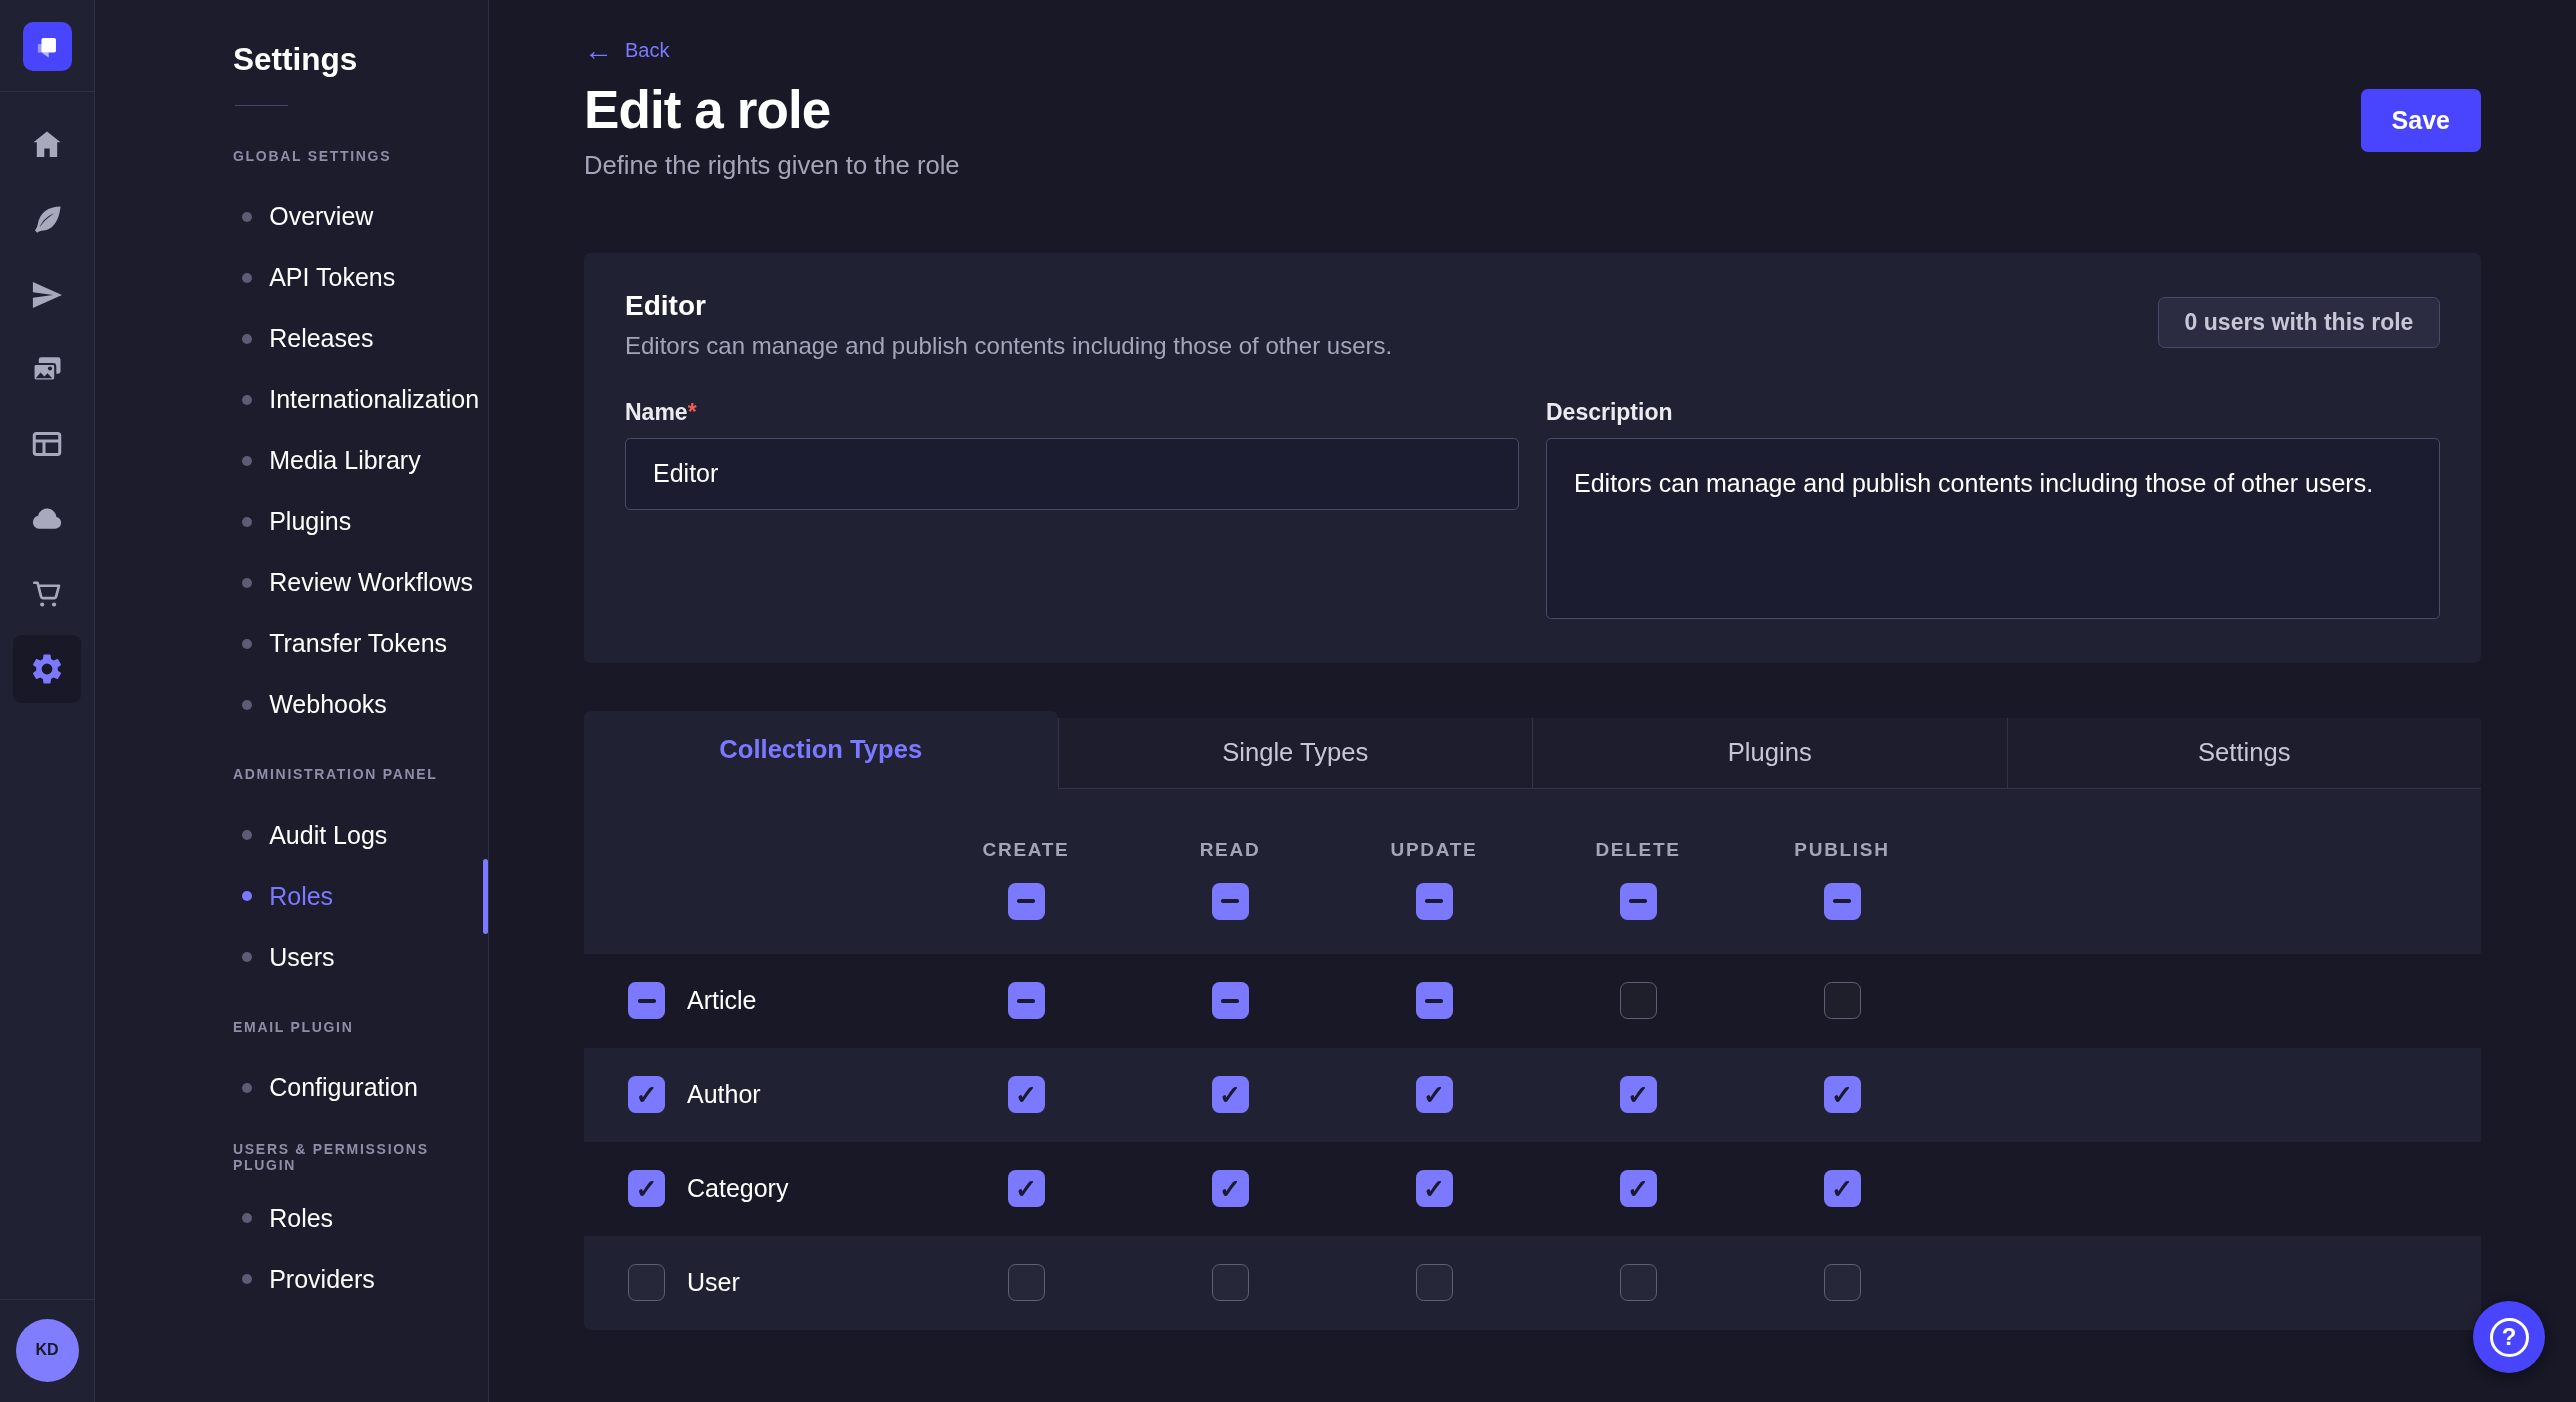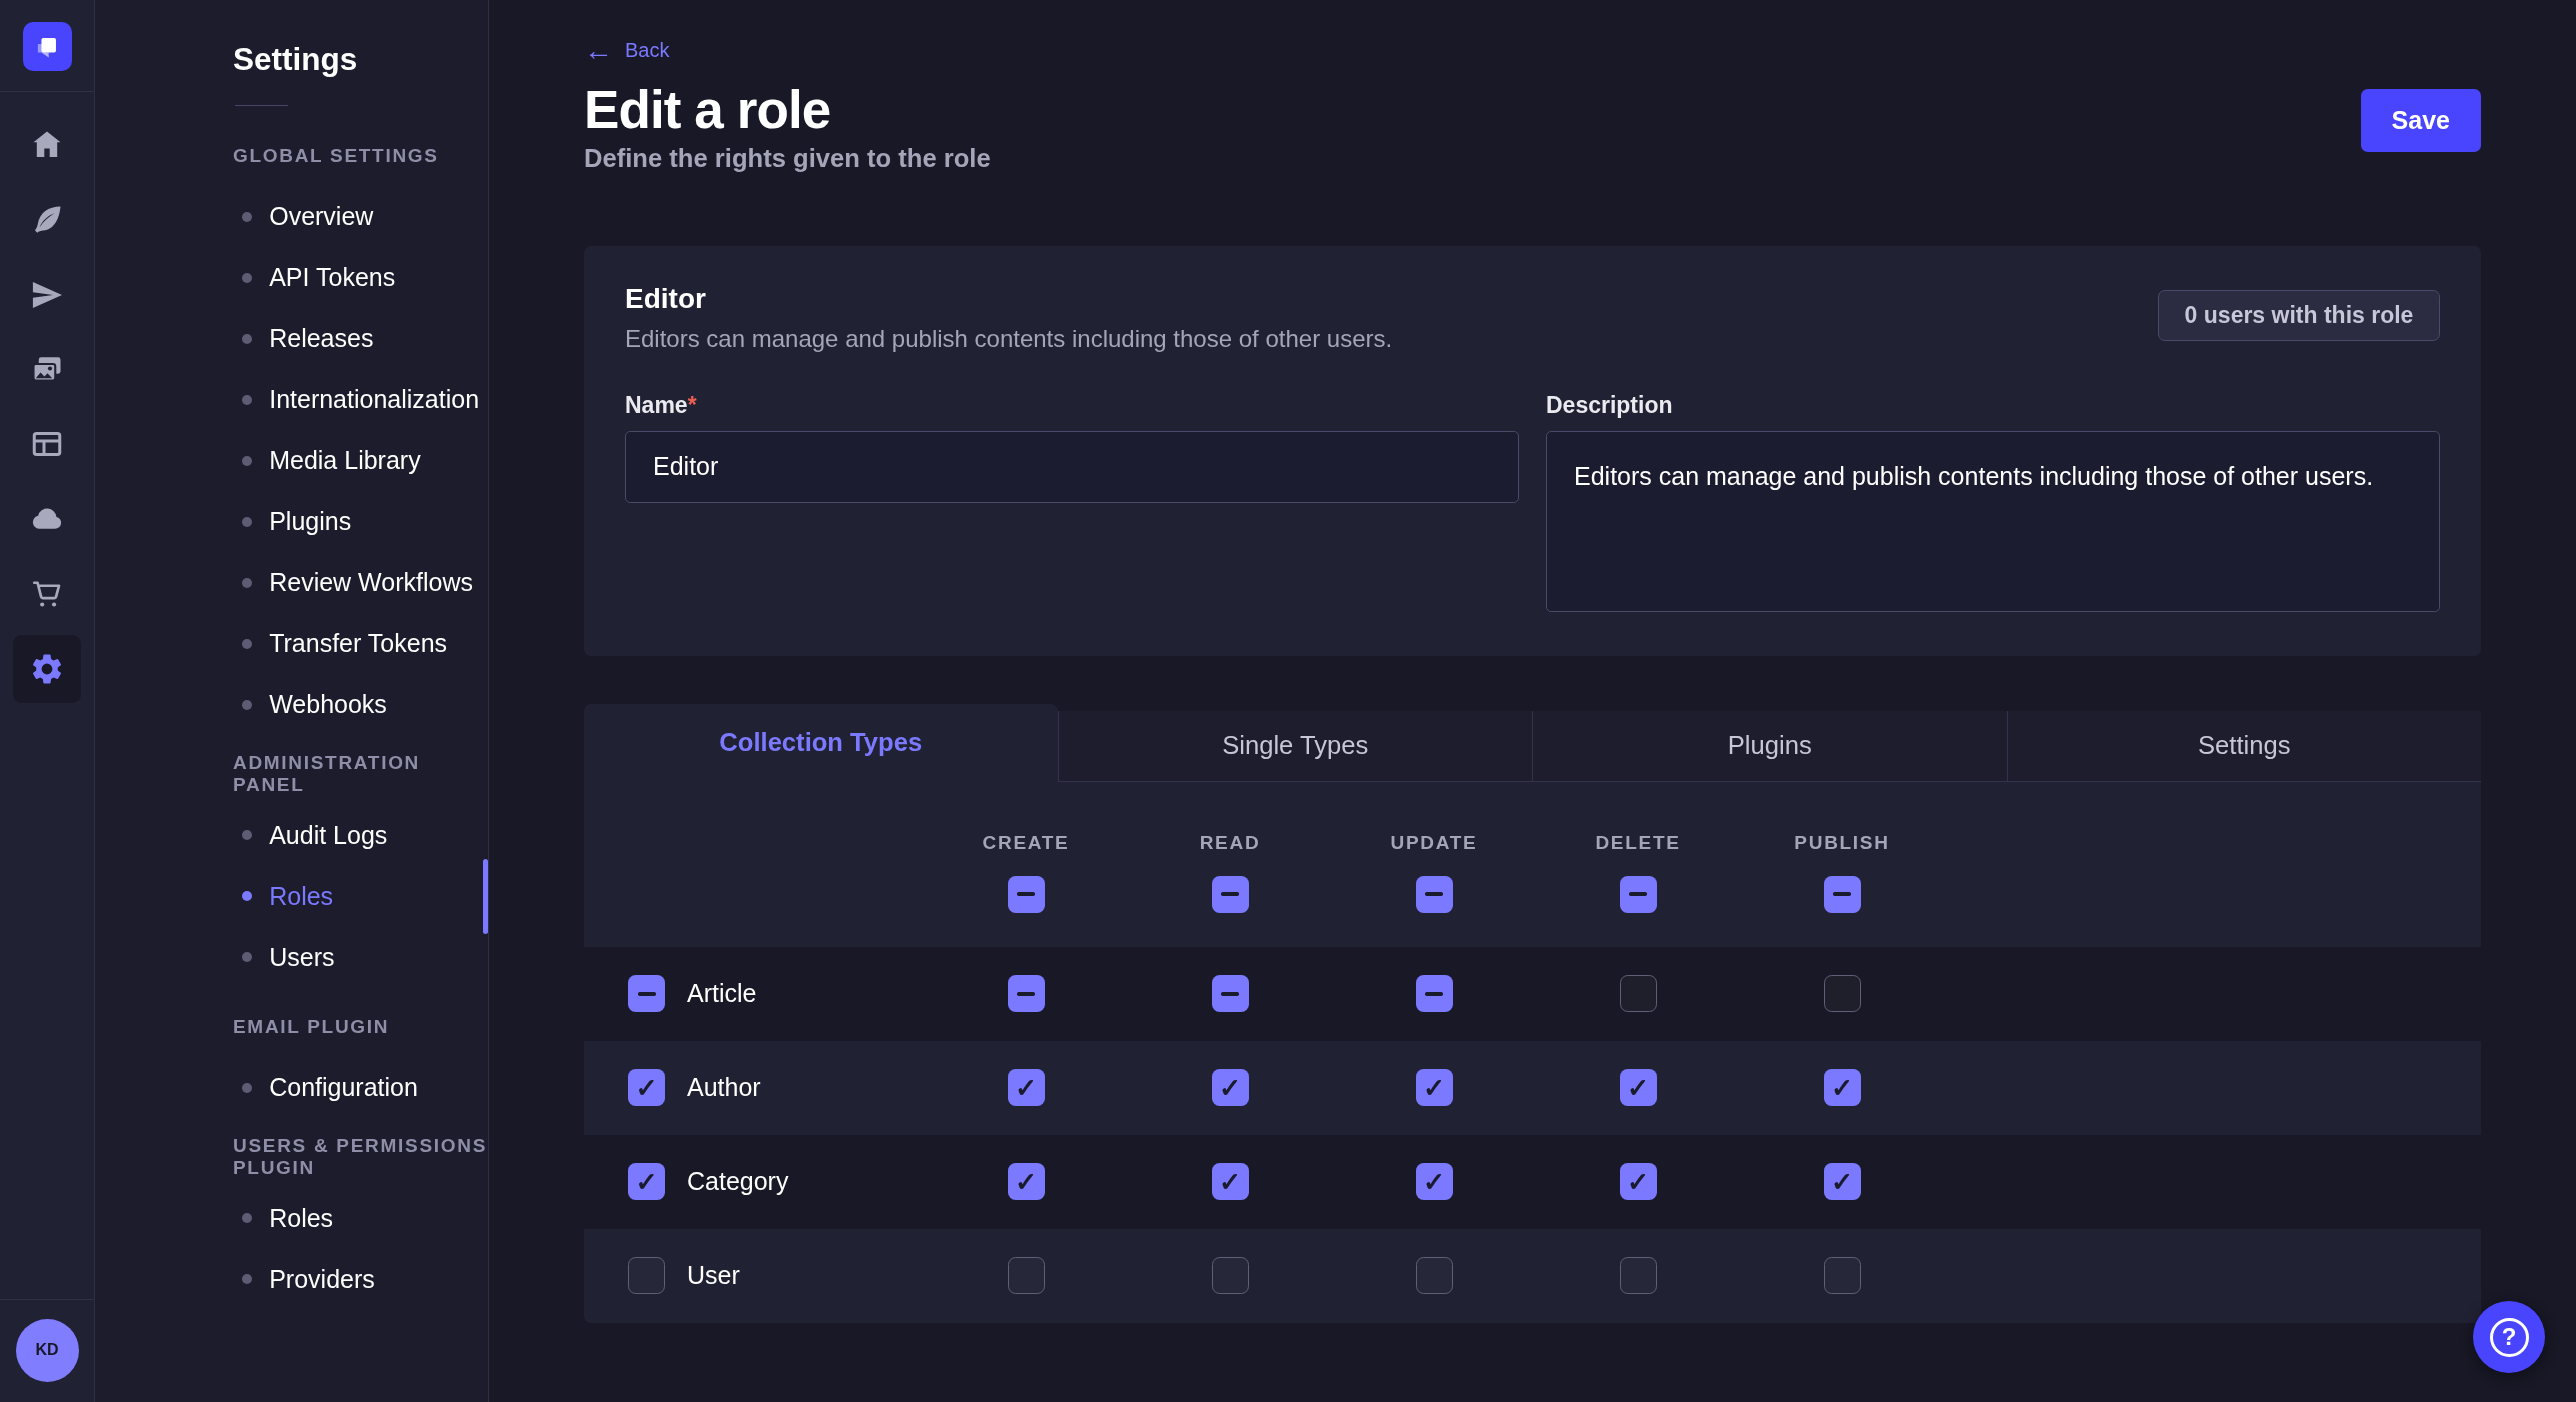--- a/index.html
+++ b/index.html
@@ -51,21 +51,21 @@
     border-right: 0.9px solid #2f2f48;
     flex: 0 0 auto;
     padding-top: 32px;
     position: relative;
   }
   .subnav-title { font-size: 31.5px; font-weight: 700; margin: 12px 0 0 138px; line-height: 1; }
   .title-divider { width: 53px; height: 1.7px; background: #45456a; margin: 29px 0 0 140px; }
   .section-label {
     height: 61px; display: flex; align-items: center;
     padding-left: 138px;
-    font-size: 19px; font-weight: 700; letter-spacing: 1.7px;
+    font-size: 14px; font-weight: 700; letter-spacing: 1.7px;
     color: #8e8ea9;
   }
   .section-label.first { margin-top: 19px; }
   .section-label.gap { margin-top: 8.5px; }
   .nav-item {
     height: 61px; display: flex; align-items: center; gap: 17px;
     padding-left: 147px; font-size: 25px; color: #ffffff;
     cursor: pointer; position: relative;
   }
   .bullet { width: 10.2px; height: 10.2px; border-radius: 50%; background: #5c5c74; flex: 0 0 auto; }
@@ -77,21 +77,21 @@
     background: #7b79ff;
   }
 
   
   .main { flex: 1; height: 100%; padding: 0 95px; overflow: hidden; }
   .back-row { margin-top: 36px; display: inline-flex; align-items: center; gap: 12px; cursor: pointer; }
   .back-arrow { color: #7b79ff; font-size: 29px; line-height: 1; }
   .back-label { color: #7b79ff; font-size: 20px; }
   .title-row { display: flex; justify-content: space-between; align-items: flex-start; margin-top: 13.6px; }
   .page-title { font-size: 53px; font-weight: 700; letter-spacing: -0.9px; }
-  .page-subtitle { font-size: 25.6px; color: #a5a5ba; margin-top: 4px; font-weight: bold; }
+  .page-subtitle { font-size: 25.6px; color: #a5a5ba; margin-top: 11px; }
   .save-btn {
     margin-top: 10.2px;
     height: 63px; padding: 0 31px;
     background: #4945ff; color: #ffffff;
     font-size: 25px; font-weight: 600;
     border: none; border-radius: 6.8px; cursor: pointer;
     font-family: "Liberation Sans", sans-serif;
   }
 
   

